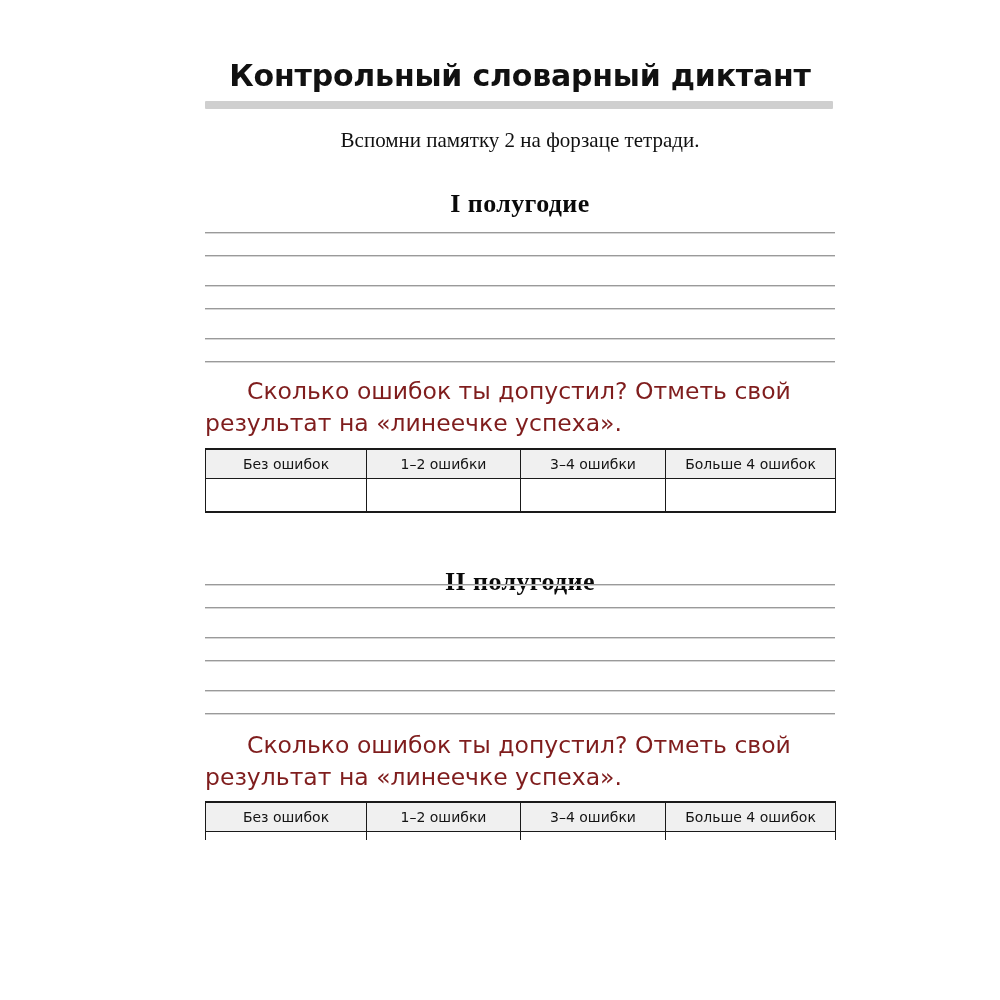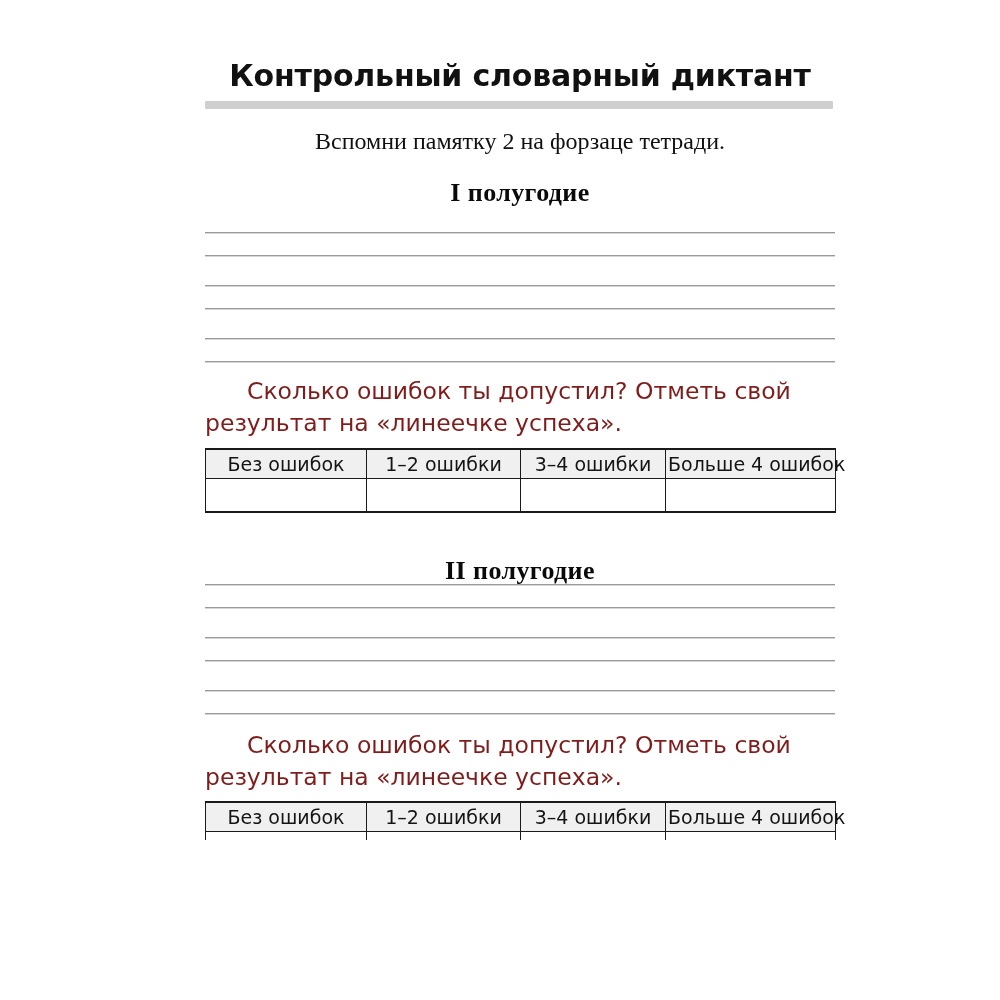--- a/index.html
+++ b/index.html
@@ -41,36 +41,37 @@
   }
 
   
   .instruction {
     position: absolute;
     left: 205px;
     top: 128px;
     width: 630px;
     text-align: center;
     font-family: "Liberation Serif", "DejaVu Serif", serif;
-    font-size: 24px;
+    font-size: 21px;
     color: #101010;
     white-space: nowrap;
   }
 
   
   .semester-heading {
     position: absolute;
     width: 630px;
     left: 205px;
     text-align: center;
     font-family: "Liberation Serif", "DejaVu Serif", serif;
     font-weight: bold;
     font-size: 26px;
     color: #0a0a0a;
     letter-spacing: 0.4px;
+    margin-top: 11px;
   }
   #heading-1 { top: 178px; }
   #heading-2 { top: 556px; }
 
   
   .rule-block {
     position: absolute;
     left: 205px;
     width: 630px;
   }
@@ -119,21 +120,21 @@
   .result-table col.c3 { width: 145px; }
   .result-table col.c4 { width: 170px; }
 
   .result-table th {
     background: #f0f0f0;
     border: 1px solid #1a1a1a;
     border-top-width: 2px;
     height: 28px;
     font-family: "DejaVu Sans", sans-serif;
     font-weight: normal;
-    font-size: 19px;
+    font-size: 14px;
     color: #141414;
     text-align: center;
     padding: 0 2px;
     white-space: nowrap;
   }
   .result-table td {
     border: 1px solid #1a1a1a;
     border-bottom-width: 2px;
     height: 30px;
     background: #ffffff;

